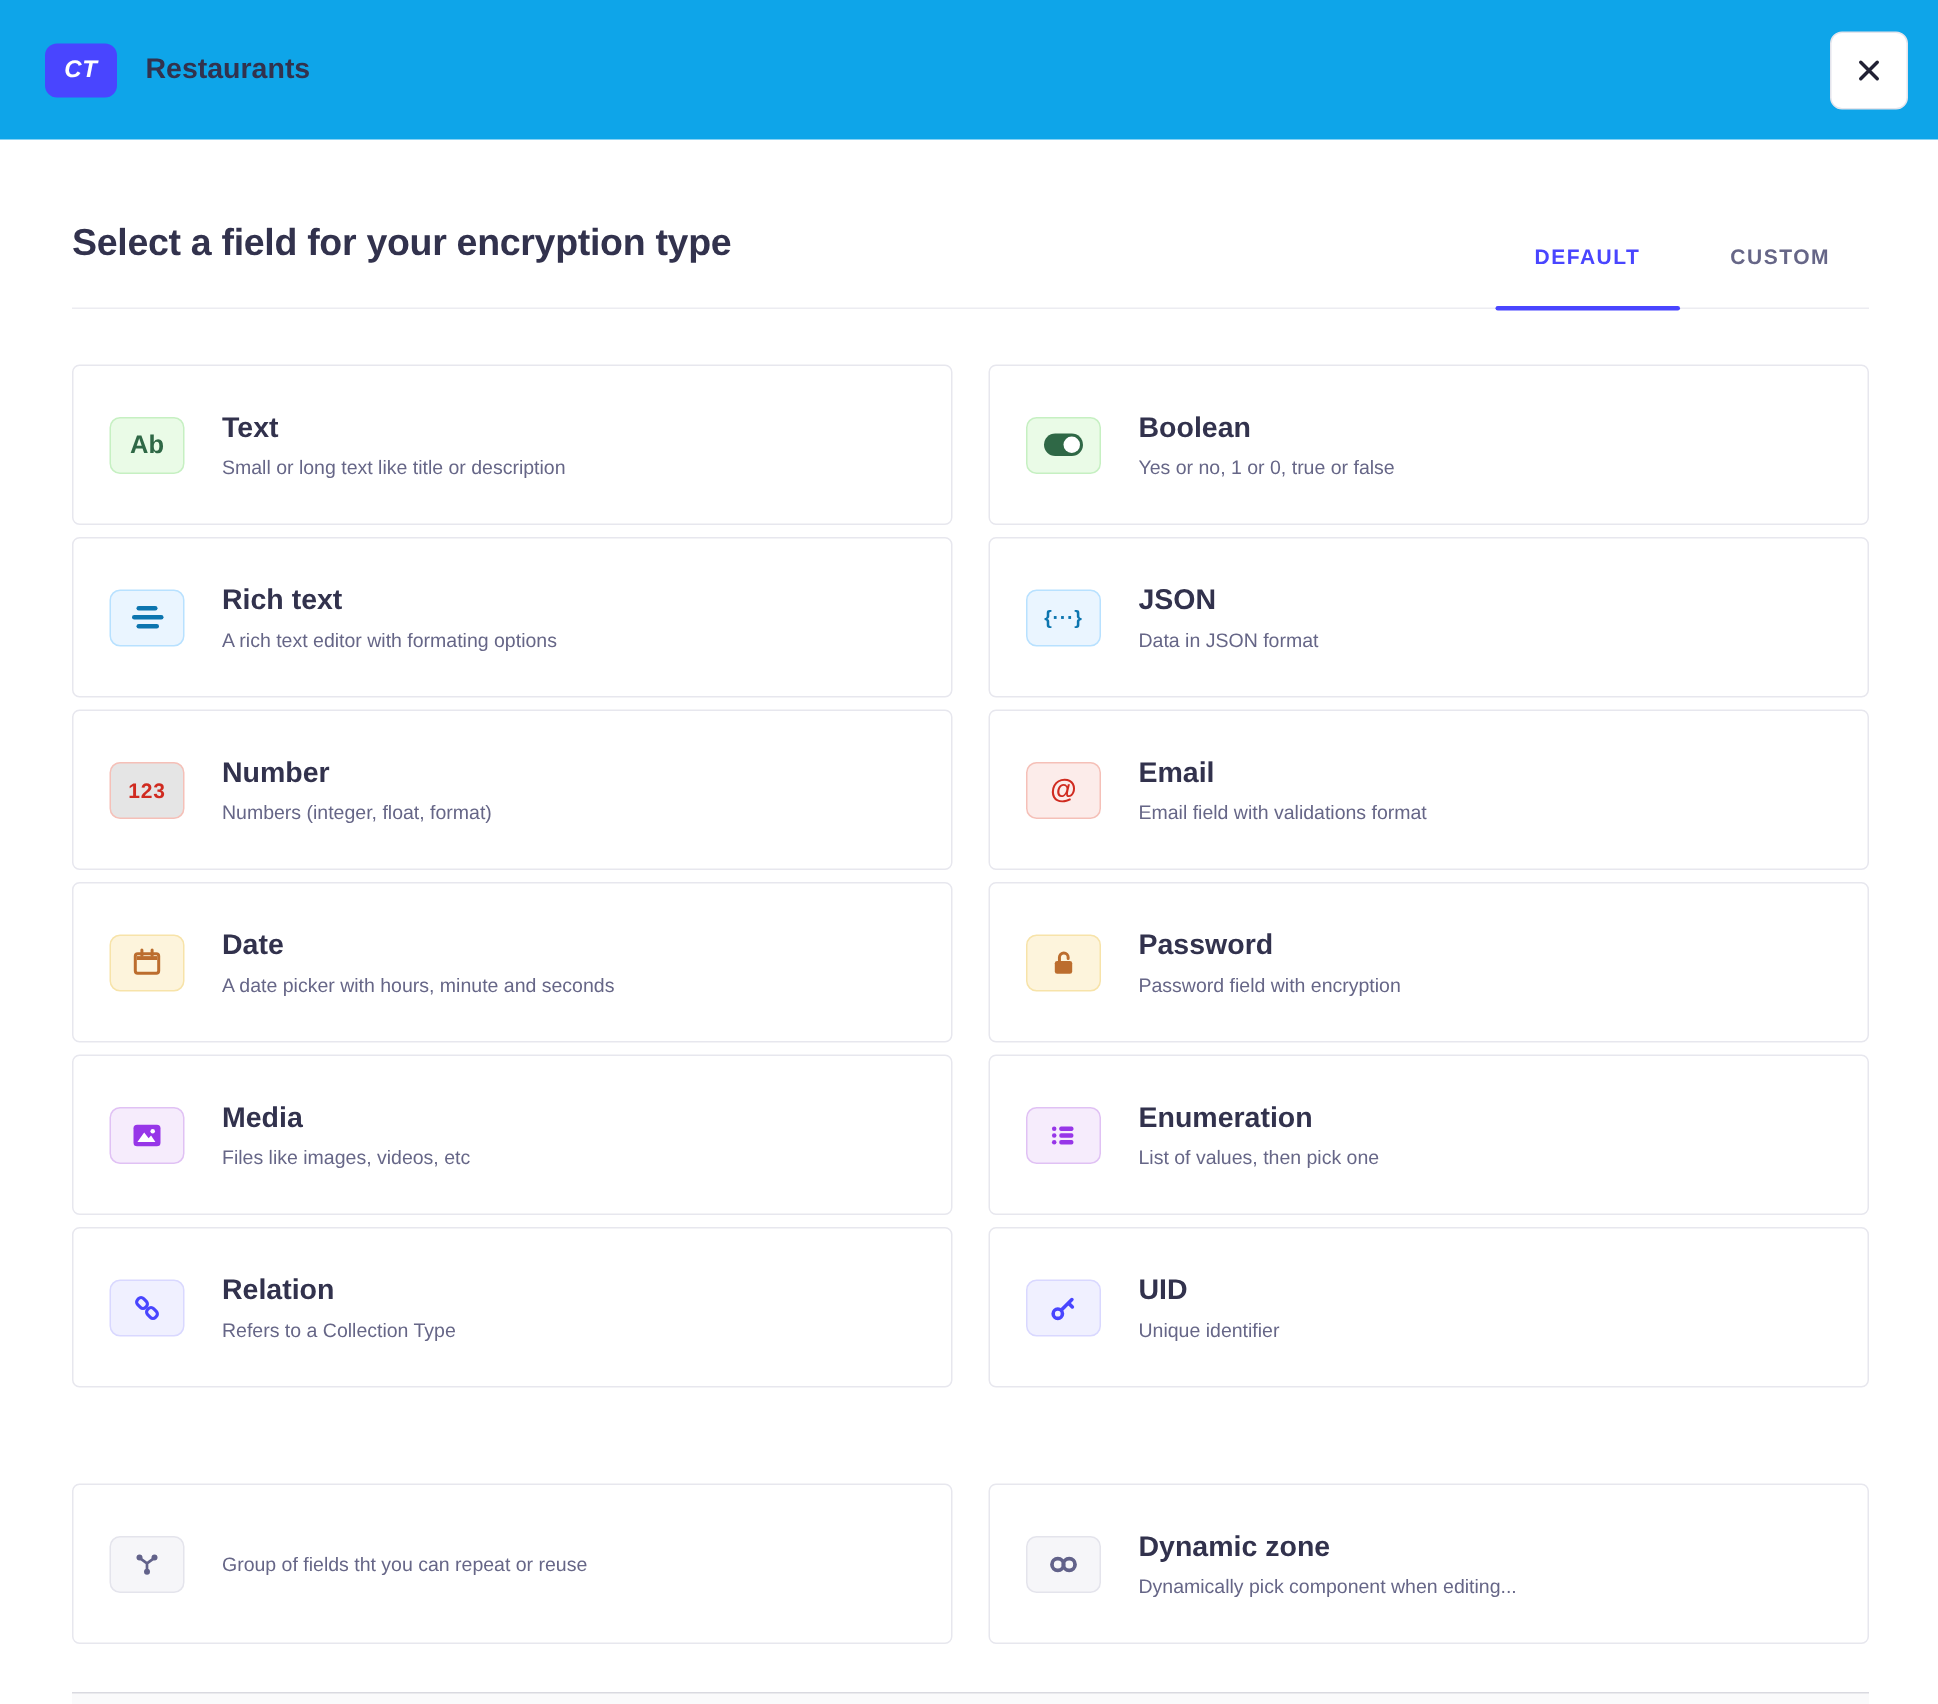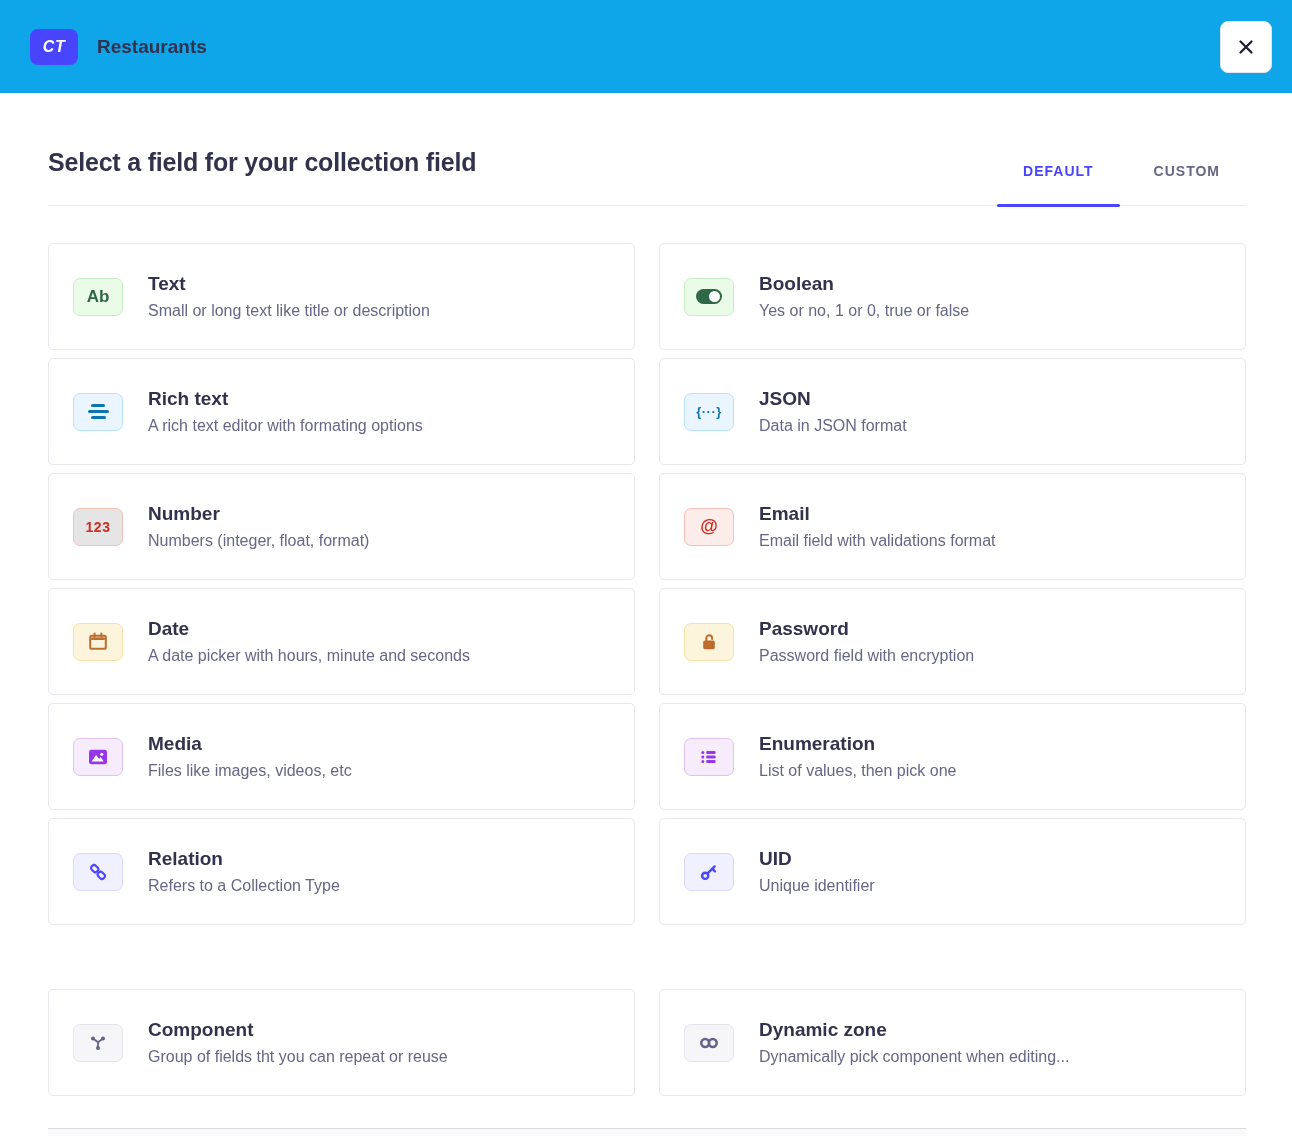--- a/index.html
+++ b/index.html
@@ -67,21 +67,21 @@
     border: 1px solid #e7e7ee; border-radius: 5px;
     display: flex; align-items: center; gap: 25px;
     padding: 0 24px; cursor: pointer;
   }
   .icon-box {
     width: 50px; height: 38px; border-radius: 7px; border: 1px solid;
     display: flex; align-items: center; justify-content: center; flex-shrink: 0;
   }
   .card-text { display: flex; flex-direction: column; }
   .card-title { font-size: 19px; font-weight: 700; color: #32324d; margin-bottom: 7px; }
-  .card-desc { font-size: 16px; color: #666687; }
+  .card-desc { font-size: 13px; color: #666687; }
 
   
   .toggle { width: 26px; height: 15px; border-radius: 8px; background: currentColor; position: relative; display: inline-block; }
   .toggle .knob { position: absolute; top: 2px; right: 2px; width: 11px; height: 11px; border-radius: 50%; background: #fff; }
   .rt-lines { display: flex; flex-direction: column; align-items: center; gap: 3px; }
   .rt-lines i { display: block; height: 3px; border-radius: 2px; background: currentColor; }
   .txt-icon { font-weight: 700; }
 
   
   .modal-footer {
@@ -101,21 +101,21 @@
       <span style="display:flex;">
         <svg width="22" height="22" viewBox="0 0 22 22">
             <path d="M5.5 5.5 L16.5 16.5 M16.5 5.5 L5.5 16.5" stroke="#212134" stroke-width="2.3" stroke-linecap="round"></path>
           </svg>
       </span>
     </button>
   </div>
 
   <div class="content">
     <div class="title-row">
-      <h1>Select a field for your collection field</h1>
+      <h1>Select a field for your encryption type</h1>
       <div class="tabs" id="tabs">
           <button class="tab active">DEFAULT</button>
           <button class="tab">CUSTOM</button>
         </div>
     </div>
 
     <div class="grid" id="grid-main">
         <div class="card">
     <span class="icon-box" style="background: rgb(234, 251, 231); border-color: rgb(198, 240, 194); color: rgb(47, 104, 70);">
             <span class="txt-icon" style="font-size:17px;">Ab</span>
@@ -262,21 +262,20 @@
         <div class="card">
     <span class="icon-box" style="background: rgb(246, 246, 249); border-color: rgb(228, 228, 236); color: rgb(98, 98, 138);">
             <svg width="24" height="24" viewBox="0 0 24 24">
               <path d="M12 11.2 L7 7.6 M12 11.2 L17 7.6 M12 11.2 V16.6" fill="none" stroke="currentColor" stroke-width="1.8"></path>
               <circle cx="7" cy="7.4" r="2" fill="currentColor"></circle>
               <circle cx="17" cy="7.4" r="2" fill="currentColor"></circle>
               <circle cx="12" cy="16.9" r="2" fill="currentColor"></circle>
             </svg>
           </span>
     <span class="card-text">
-      <span class="card-title">Component</span>
       <span class="card-desc">Group of fields tht you can repeat or reuse</span>
     </span>
   </div>
         <div class="card">
     <span class="icon-box" style="background: rgb(246, 246, 249); border-color: rgb(228, 228, 236); color: rgb(98, 98, 138);">
             <svg width="26" height="24" viewBox="0 0 26 24">
               <circle cx="9.2" cy="12" r="3.9" fill="none" stroke="currentColor" stroke-width="2.5"></circle>
               <circle cx="16.8" cy="12" r="3.9" fill="none" stroke="currentColor" stroke-width="2.5"></circle>
             </svg>
           </span>

